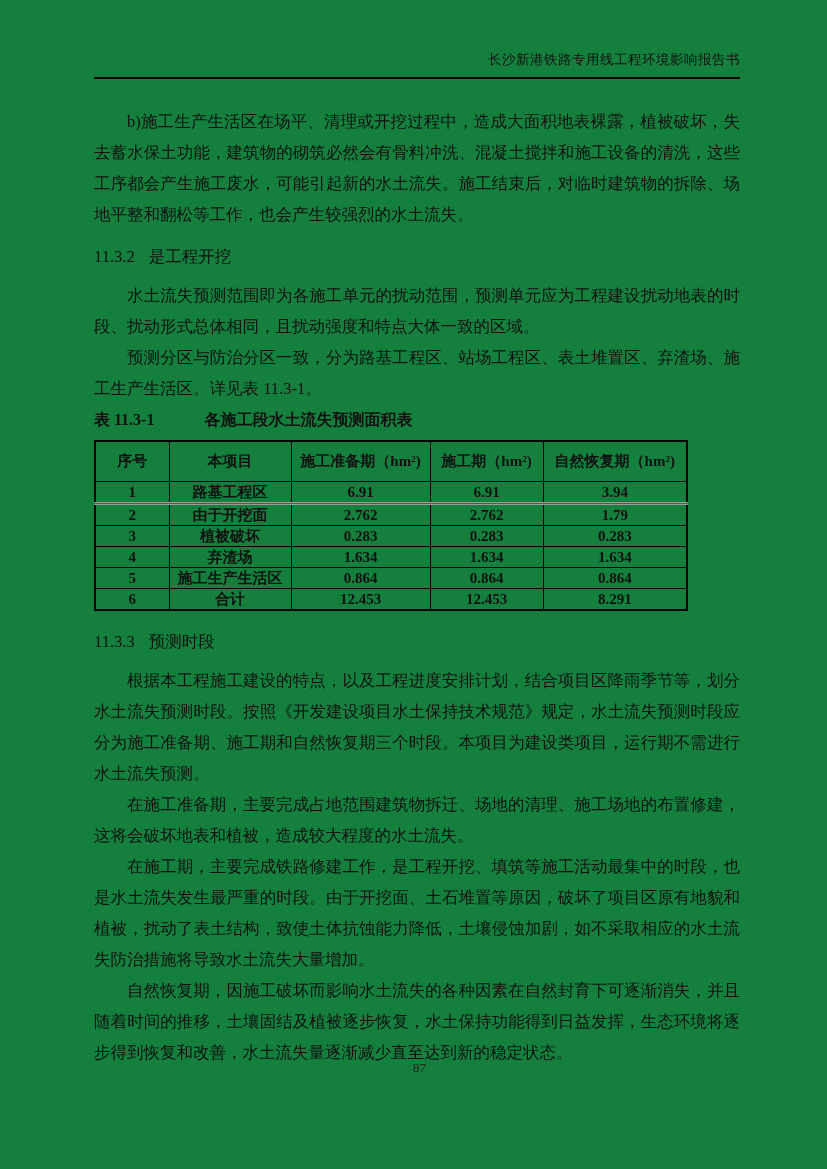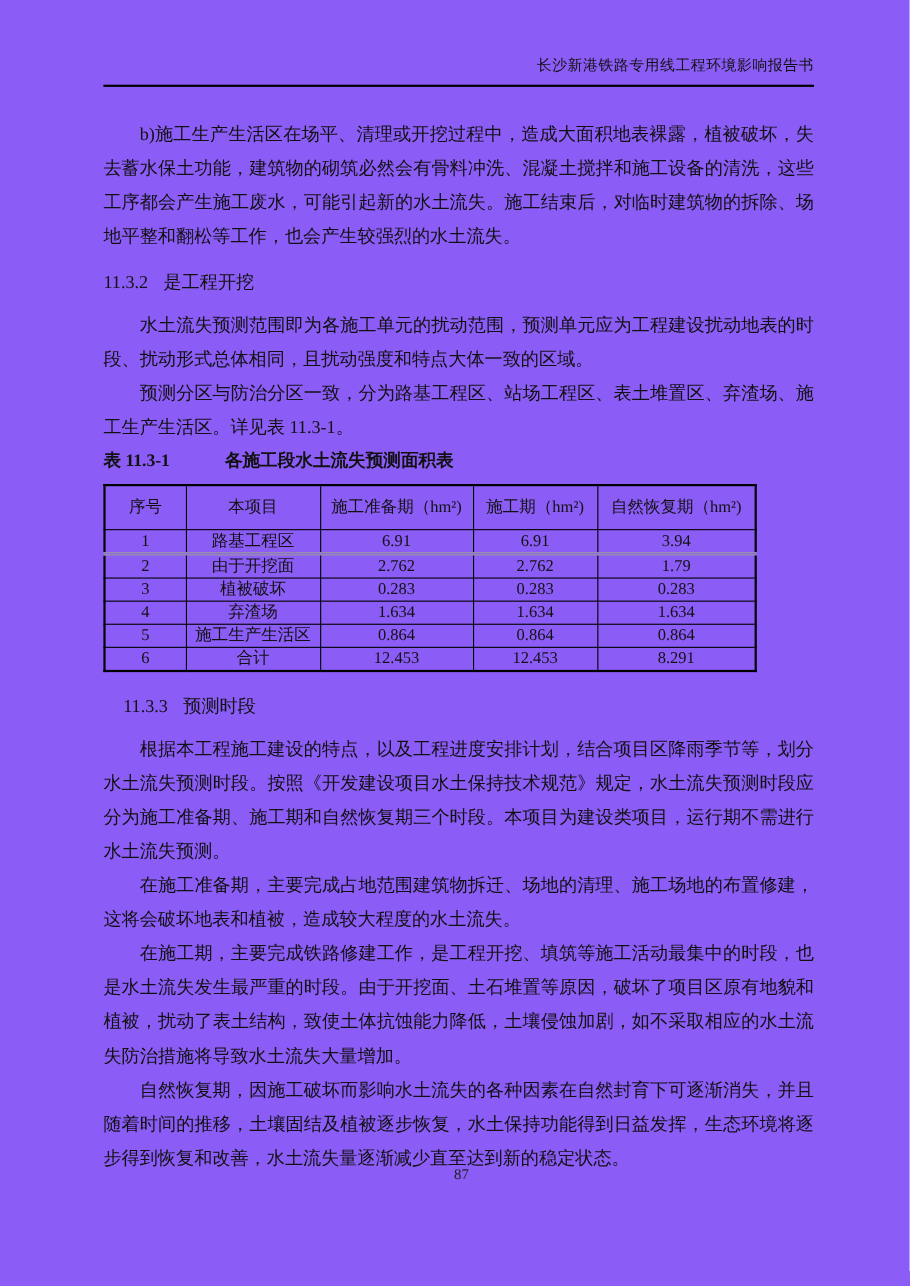--- a/index.html
+++ b/index.html
@@ -5,21 +5,21 @@
   html, body {
     margin: 0;
     padding: 0;
     background: #ffffff;
   }
   .page {
     position: relative;
     width: 827px;
     height: 1169px;
     margin: 0 auto;
-    background: #8b5cf6;
+    background: #15803d;
     box-sizing: border-box;
     padding: 50px 87px 0 94px;
     font-family: "Liberation Serif", "DejaVu Serif", serif;
     color: #111111;
     overflow: hidden;
   }
   .doc-header {
     text-align: right;
     font-size: 13.5px;
     line-height: 20px;
@@ -64,21 +64,21 @@
     width: 592px;
     table-layout: fixed;
     font-size: 15px;
   }
   table.pred-table th,
   table.pred-table td {
     border: 1px solid #000000;
     text-align: center;
     vertical-align: middle;
     padding: 0 2px;
-    font-weight: normal;
+    font-weight: bold;
     overflow: hidden;
     white-space: nowrap;
     margin-left: 36px;
   }
   table.pred-table {
     border: 2px solid #000000;
   }
   table.pred-table th {
     height: 39px;
     font-size: 15px;
@@ -181,21 +181,21 @@
         <tr>
           <td>6</td>
           <td>合计</td>
           <td>12.453</td>
           <td>12.453</td>
           <td>8.291</td>
         </tr>
       </tbody>
     </table>
 
-    <div class="section-heading" style="margin-top:18px;margin-left:18px;">
+    <div class="section-heading" style="margin-top:18px;">
       <span class="sec-num">11.3.3</span><span class="sec-title">预测时段</span>
     </div>
 
     <p class="para">根据本工程施工建设的特点，以及工程进度安排计划，结合项目区降雨季节等，划分水土流失预测时段。按照《开发建设项目水土保持技术规范》规定，水土流失预测时段应分为施工准备期、施工期和自然恢复期三个时段。本项目为建设类项目，运行期不需进行水土流失预测。</p>
 
     <p class="para">在施工准备期，主要完成占地范围建筑物拆迁、场地的清理、施工场地的布置修建，这将会破坏地表和植被，造成较大程度的水土流失。</p>
 
     <p class="para">在施工期，主要完成铁路修建工作，是工程开挖、填筑等施工活动最集中的时段，也是水土流失发生最严重的时段。由于开挖面、土石堆置等原因，破坏了项目区原有地貌和植被，扰动了表土结构，致使土体抗蚀能力降低，土壤侵蚀加剧，如不采取相应的水土流失防治措施将导致水土流失大量增加。</p>
 
     <p class="para">自然恢复期，因施工破坏而影响水土流失的各种因素在自然封育下可逐渐消失，并且随着时间的推移，土壤固结及植被逐步恢复，水土保持功能得到日益发挥，生态环境将逐步得到恢复和改善，水土流失量逐渐减少直至达到新的稳定状态。</p>

